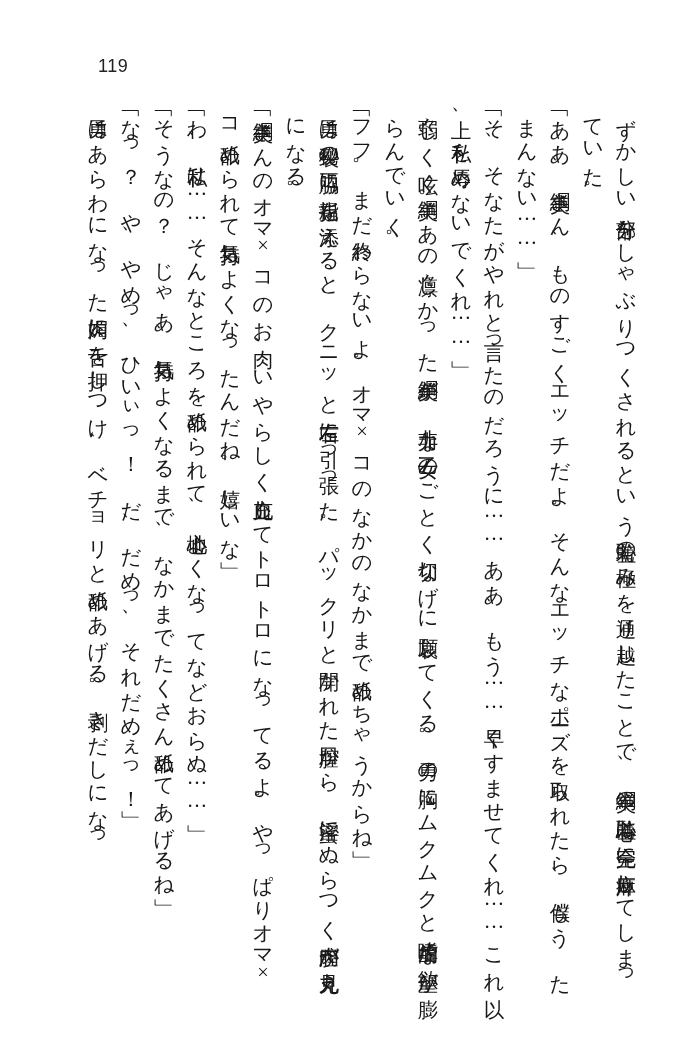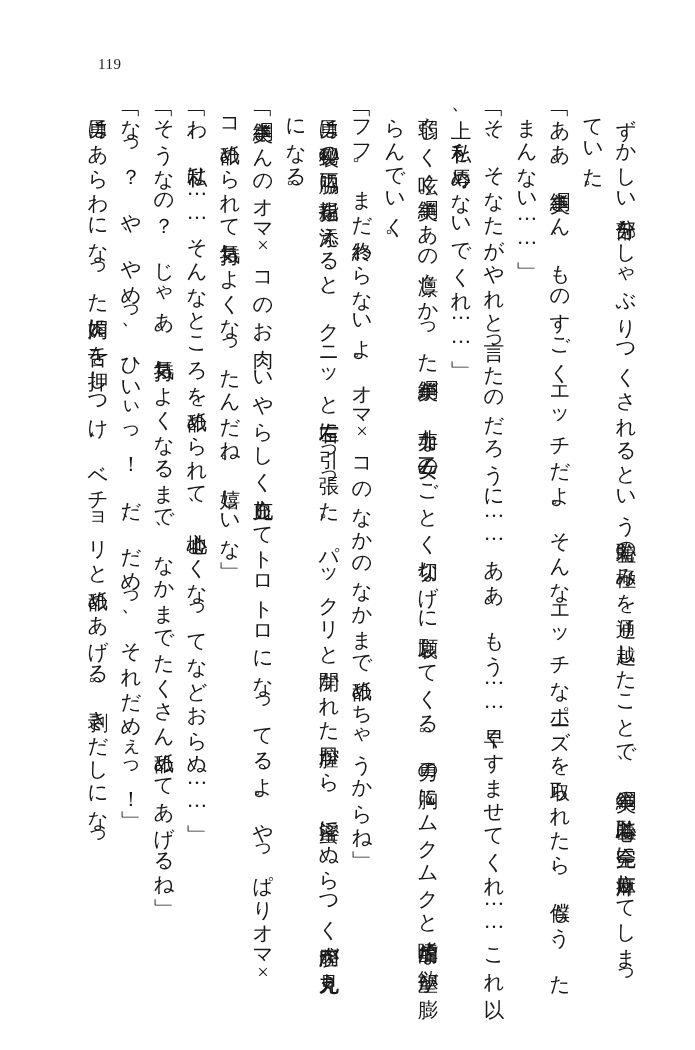--- a/index.html
+++ b/index.html
@@ -17,24 +17,24 @@
   .page {
     position: relative;
     width: 695px;
     height: 1050px;
     box-sizing: border-box;
   }
   .page-number {
     position: absolute;
     top: 56px;
     left: 98px;
-    font-size: 15px;
+    font-size: 18px;
     letter-spacing: 0.5px;
     color: #222;
-    font-family: Liberation Serif, serif;
+    font-family: Liberation Sans, sans-serif;
   }
   .text-block {
     position: absolute;
     top: 104px;
     left: 54px;
     width: 588px;
     height: 880px;
     writing-mode: vertical-rl;
     text-orientation: upright;
     direction: ltr;

